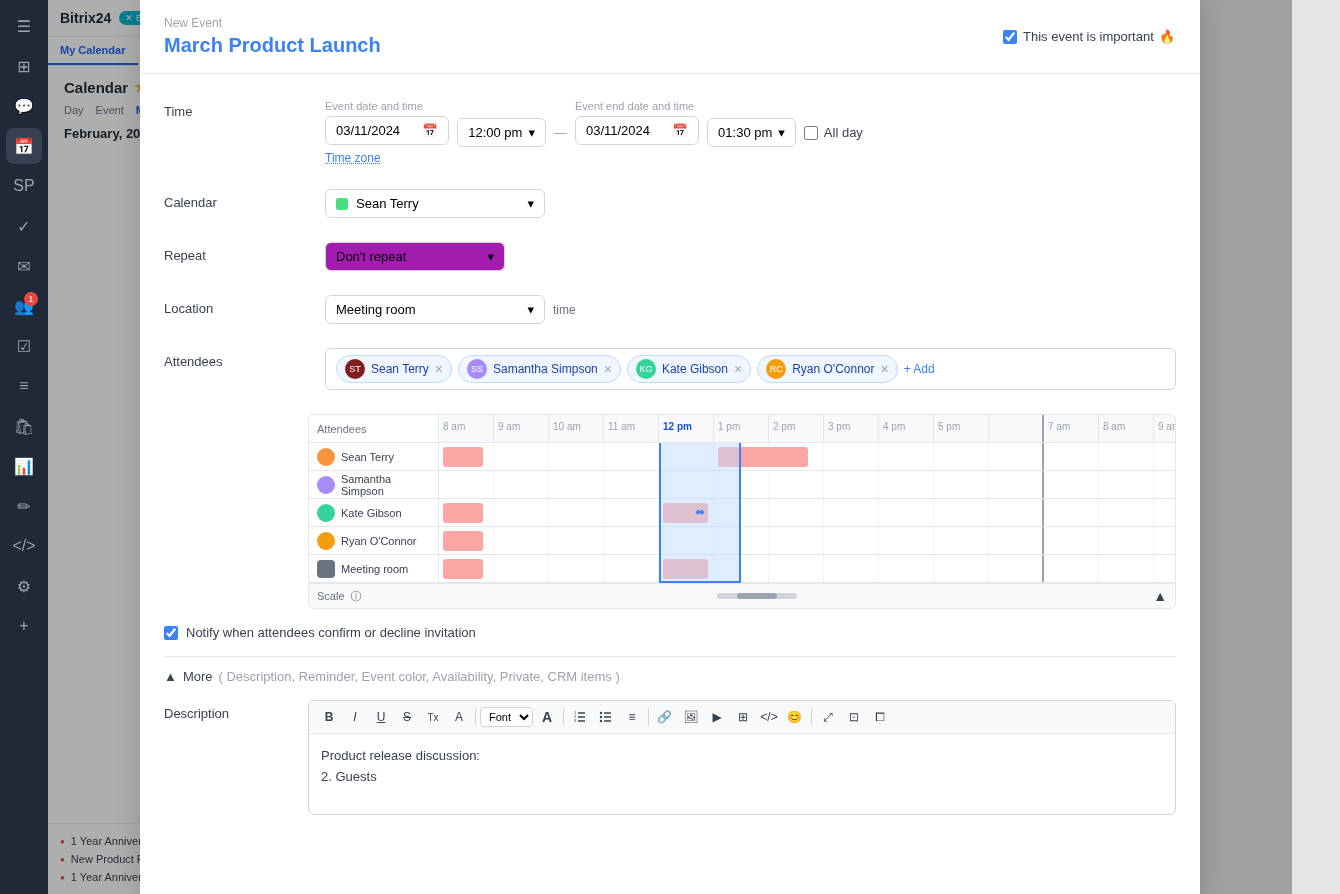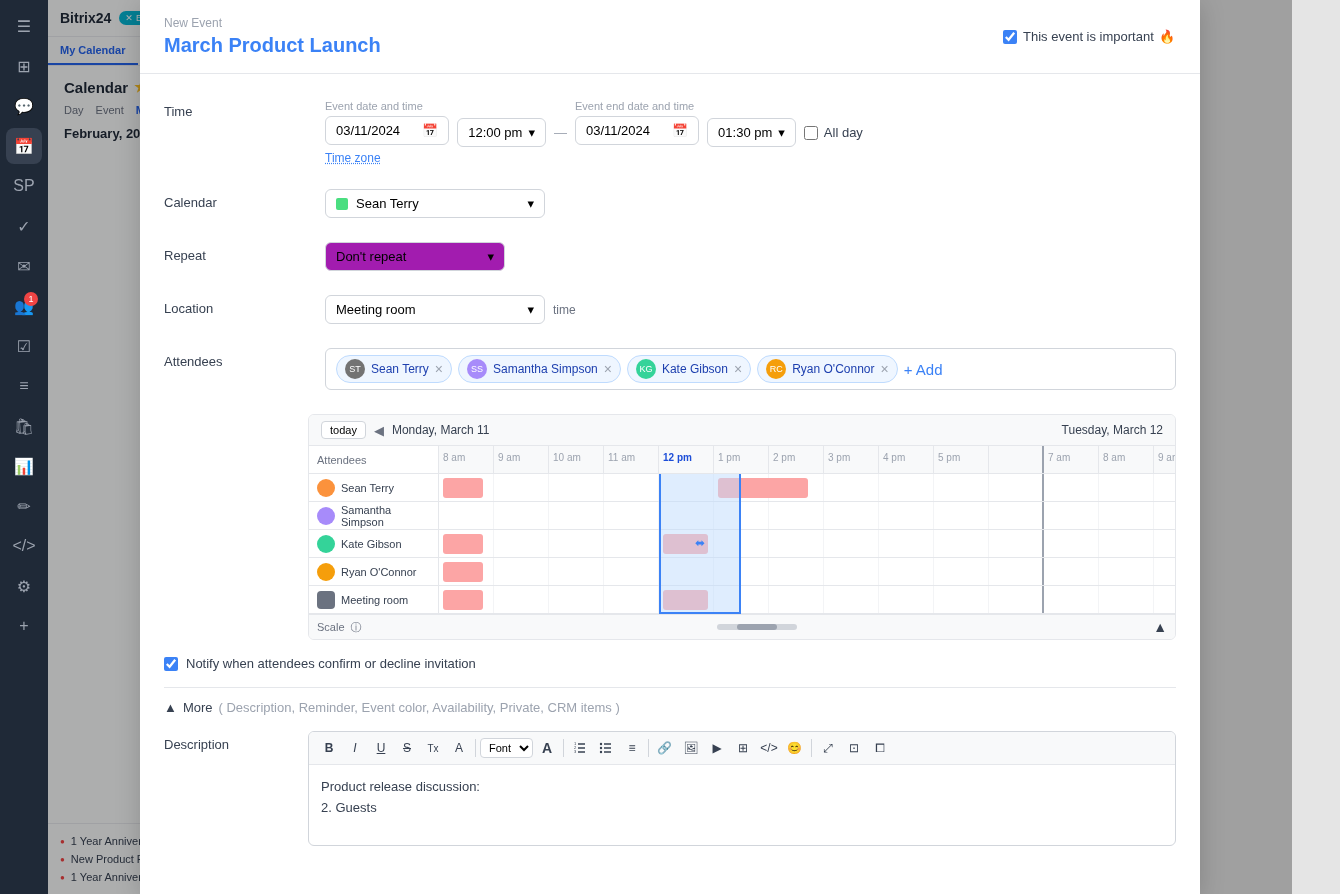--- a/index.html
+++ b/index.html
@@ -38,21 +38,21 @@
     .repeat-select { display: flex; align-items: center; border: 1px solid #d1d5db; border-radius: 6px; padding: 6px 10px; gap: 6px; background: #a21caf; font-size: 13px; cursor: pointer; width: 180px; }
     .location-group { display: flex; align-items: center; gap: 8px; }
     .location-select { display: flex; align-items: center; border: 1px solid #d1d5db; border-radius: 6px; padding: 6px 10px; gap: 6px; background: #fff; font-size: 13px; cursor: pointer; width: 220px; }
     .clear-btn { color: #6b7280; font-size: 12px; cursor: pointer; }
 
     
     .attendees-box { display: flex; align-items: center; flex-wrap: wrap; gap: 6px; border: 1px solid #d1d5db; border-radius: 6px; padding: 6px 10px; background: #fff; min-height: 38px; flex: 1; }
     .attendee-chip { display: flex; align-items: center; gap: 6px; background: #eff6ff; border: 1px solid #bfdbfe; border-radius: 16px; padding: 3px 8px; font-size: 12px; color: #1e40af; }
     .attendee-avatar { width: 20px; height: 20px; border-radius: 50%; background: #93c5fd; display: flex; align-items: center; justify-content: center; font-size: 9px; color: #fff; overflow: hidden; }
     .chip-remove { cursor: pointer; color: #9ca3af; font-size: 14px; line-height: 1; }
-    .add-attendee { color: #3b82f6; font-size: 15px; cursor: pointer; display: flex; align-items: center; gap: 3px; }
+    .add-attendee { color: #3b82f6; font-size: 12px; cursor: pointer; display: flex; align-items: center; gap: 3px; }
 
     
     .schedule-container { background: #fff; border: 1px solid #e5e7eb; border-radius: 6px; overflow: hidden; }
     .schedule-header { display: flex; align-items: center; padding: 6px 12px; background: #f8f9fa; border-bottom: 1px solid #e5e7eb; gap: 8px; }
     .today-btn { background: #fff; border: 1px solid #d1d5db; border-radius: 4px; padding: 2px 8px; font-size: 11px; cursor: pointer; }
     .schedule-date { font-size: 12px; color: #374151; font-weight: 500; }
 
     
     .notify-row { display: flex; align-items: center; gap: 8px; margin-bottom: 16px; }
     .notify-checkbox { width: 14px; height: 14px; accent-color: #3b82f6; }
@@ -228,21 +228,21 @@
             <span class="clear-btn">time</span>
           </div>
         </div>
       </div>
 
       <div class="form-row">
         <div class="form-label">Attendees</div>
         <div class="form-control">
           <div class="attendees-box">
             <div class="attendee-chip">
-              <div class="attendee-avatar" style="background:#737373;">ST</div>
+              <div class="attendee-avatar" style="background:#7f1d1d;">ST</div>
               <span>Sean Terry</span>
               <span class="chip-remove">×</span>
             </div>
             <div class="attendee-chip">
               <div class="attendee-avatar" style="background:#a78bfa;">SS</div>
               <span>Samantha Simpson</span>
               <span class="chip-remove">×</span>
             </div>
             <div class="attendee-chip">
               <div class="attendee-avatar" style="background:#34d399;">KG</div>
@@ -254,29 +254,20 @@
               <span>Ryan O'Connor</span>
               <span class="chip-remove">×</span>
             </div>
             <span class="add-attendee">+ Add</span>
           </div>
         </div>
       </div>
 
       <div style="margin-left:144px; margin-bottom:16px;">
         <div class="schedule-container">
-          <div class="schedule-header">
-            <button class="today-btn">today</button>
-            <span style="color:#6b7280; font-size:13px;">◀</span>
-            <span class="schedule-date">
-              <span>Monday, March 11</span>
-            </span>
-            <span style="flex:1;"></span>
-            <span class="schedule-date">Tuesday, March 12</span>
-          </div>
           <div style="display:flex; overflow:hidden;">
 
             <div style="width:130px; flex-shrink:0; border-right:1px solid #e5e7eb;">
               <div style="height:28px; border-bottom:1px solid #e5e7eb; display:flex; align-items:center; padding:0 8px; font-size:11px; color:#6b7280; font-weight:500;">
                 <span>Attendees</span>
               </div>
               <div style="height:28px; border-bottom:1px solid #e5e7eb; display:flex; align-items:center; padding:0 8px; gap:6px; font-size:11px; color:#374151;">
                 <div style="width:18px; height:18px; border-radius:50%; background:#fb923c; flex-shrink:0;"></div>
                 <span>Sean Terry</span>
               </div>

